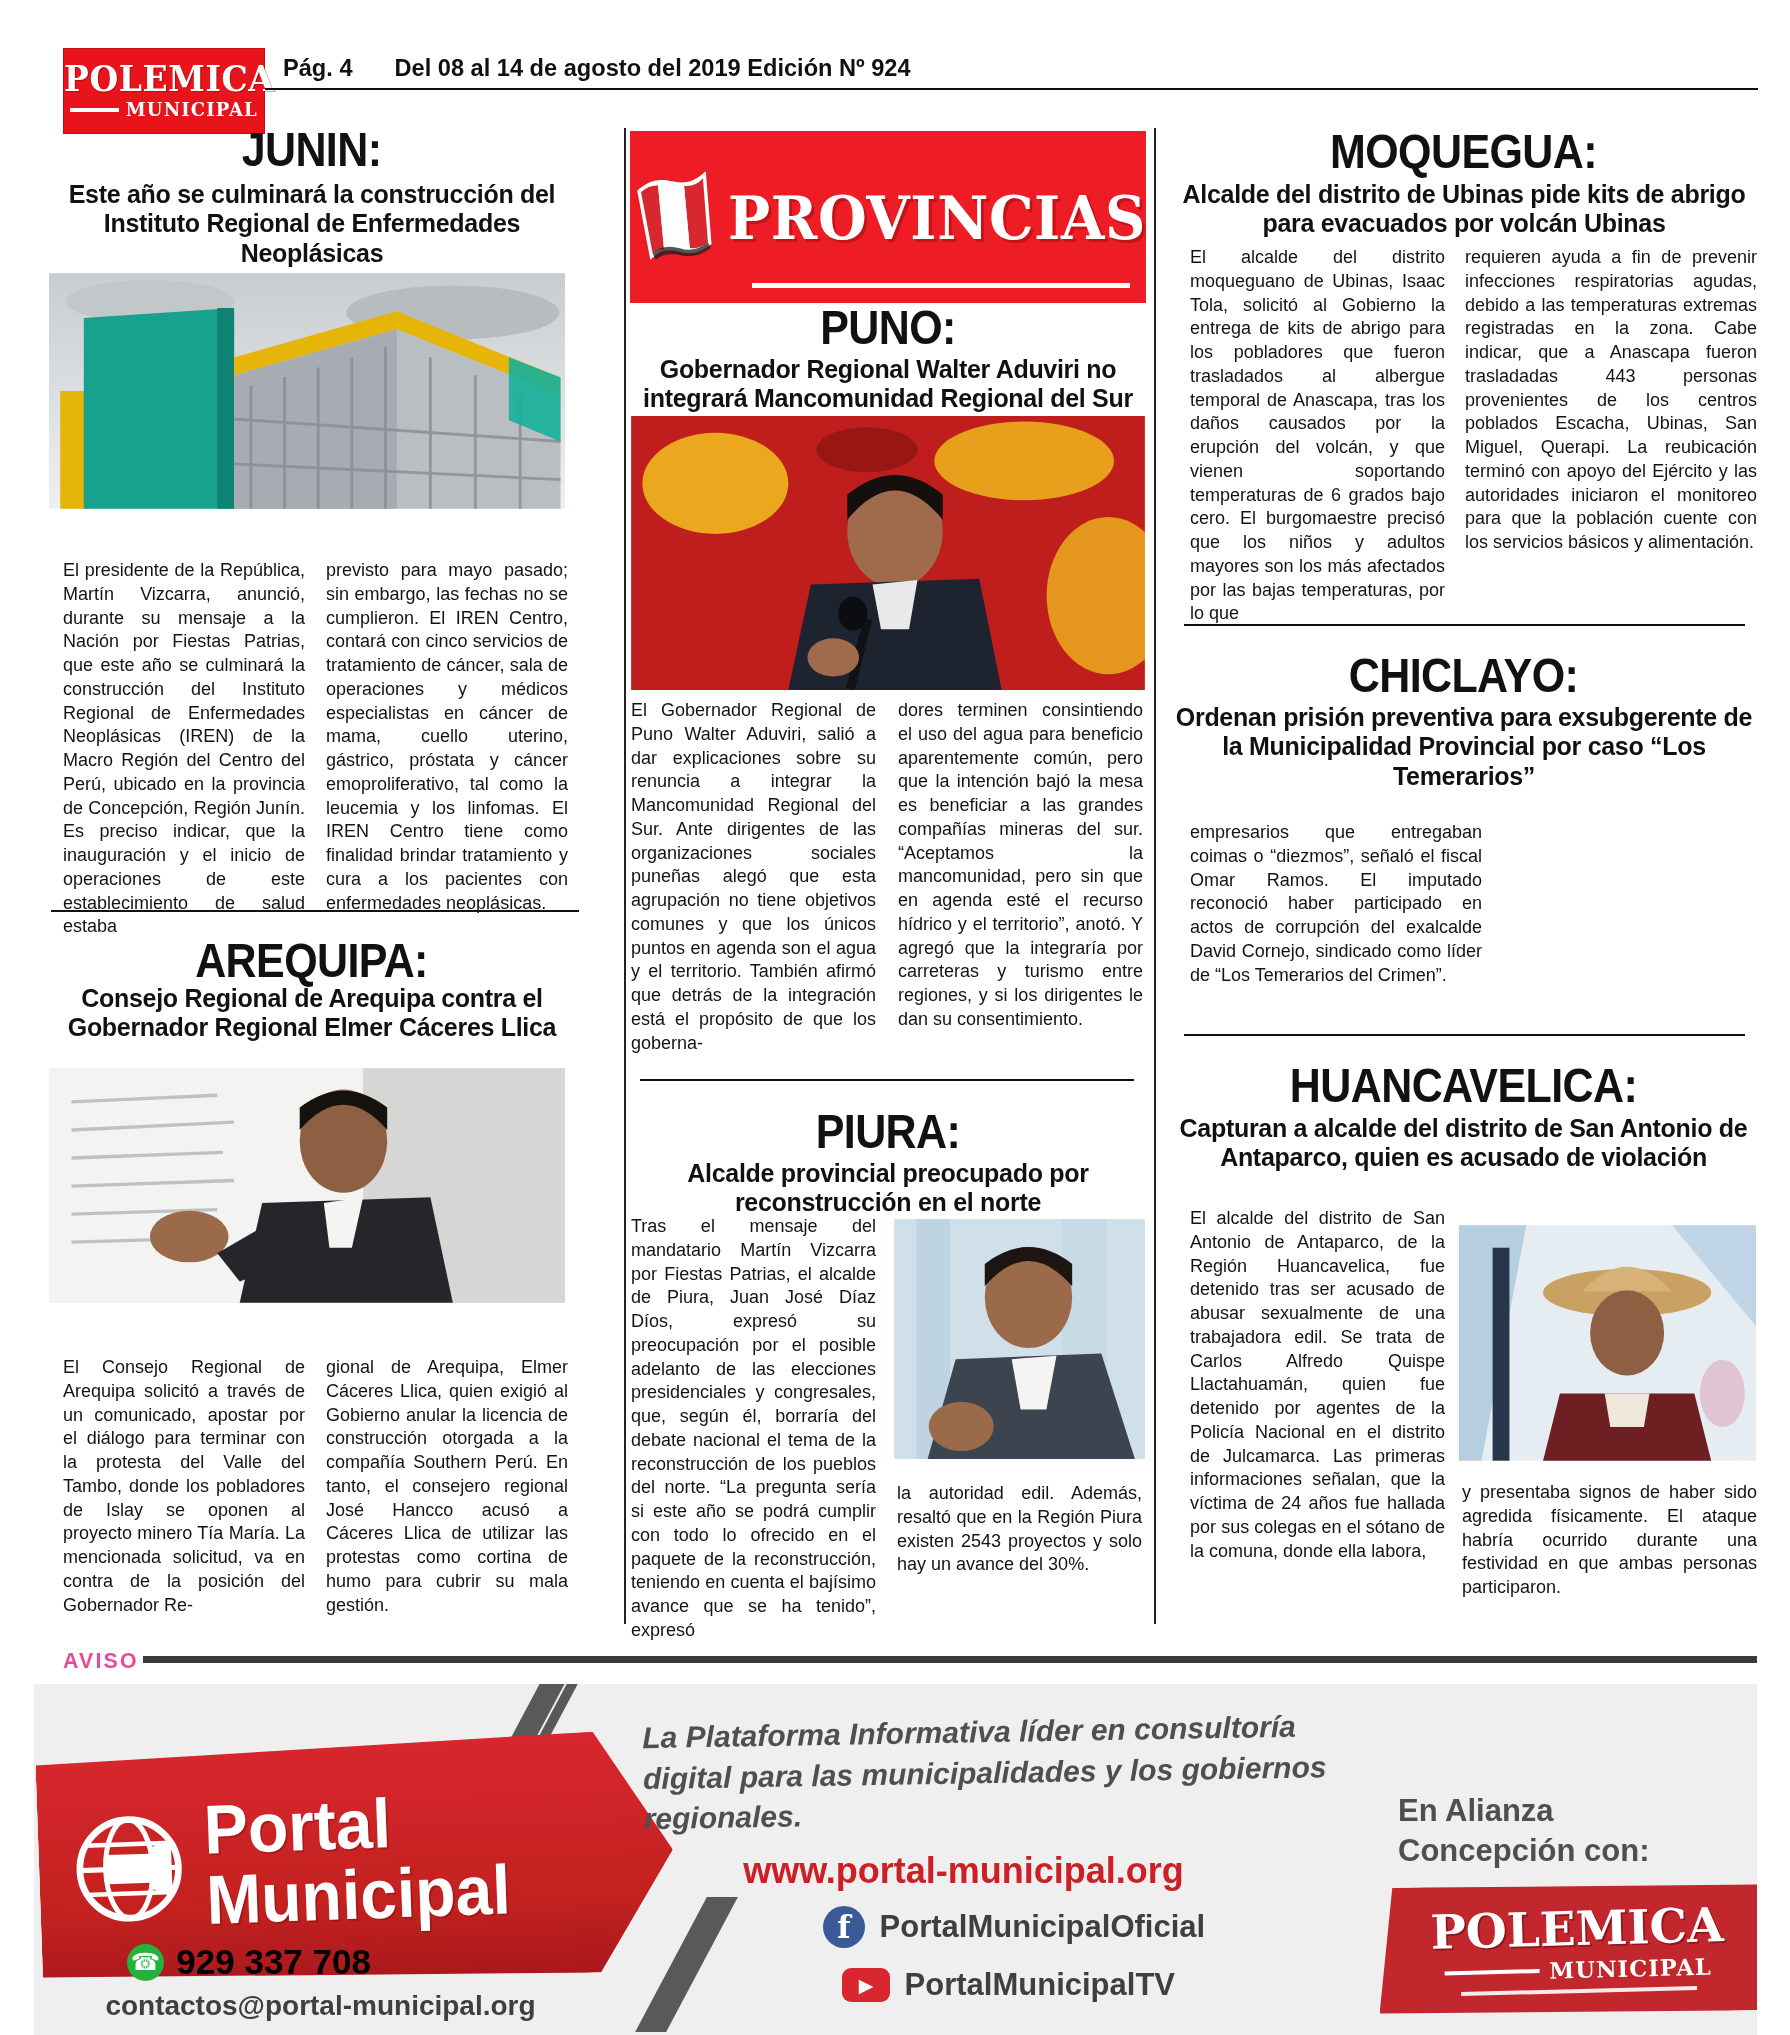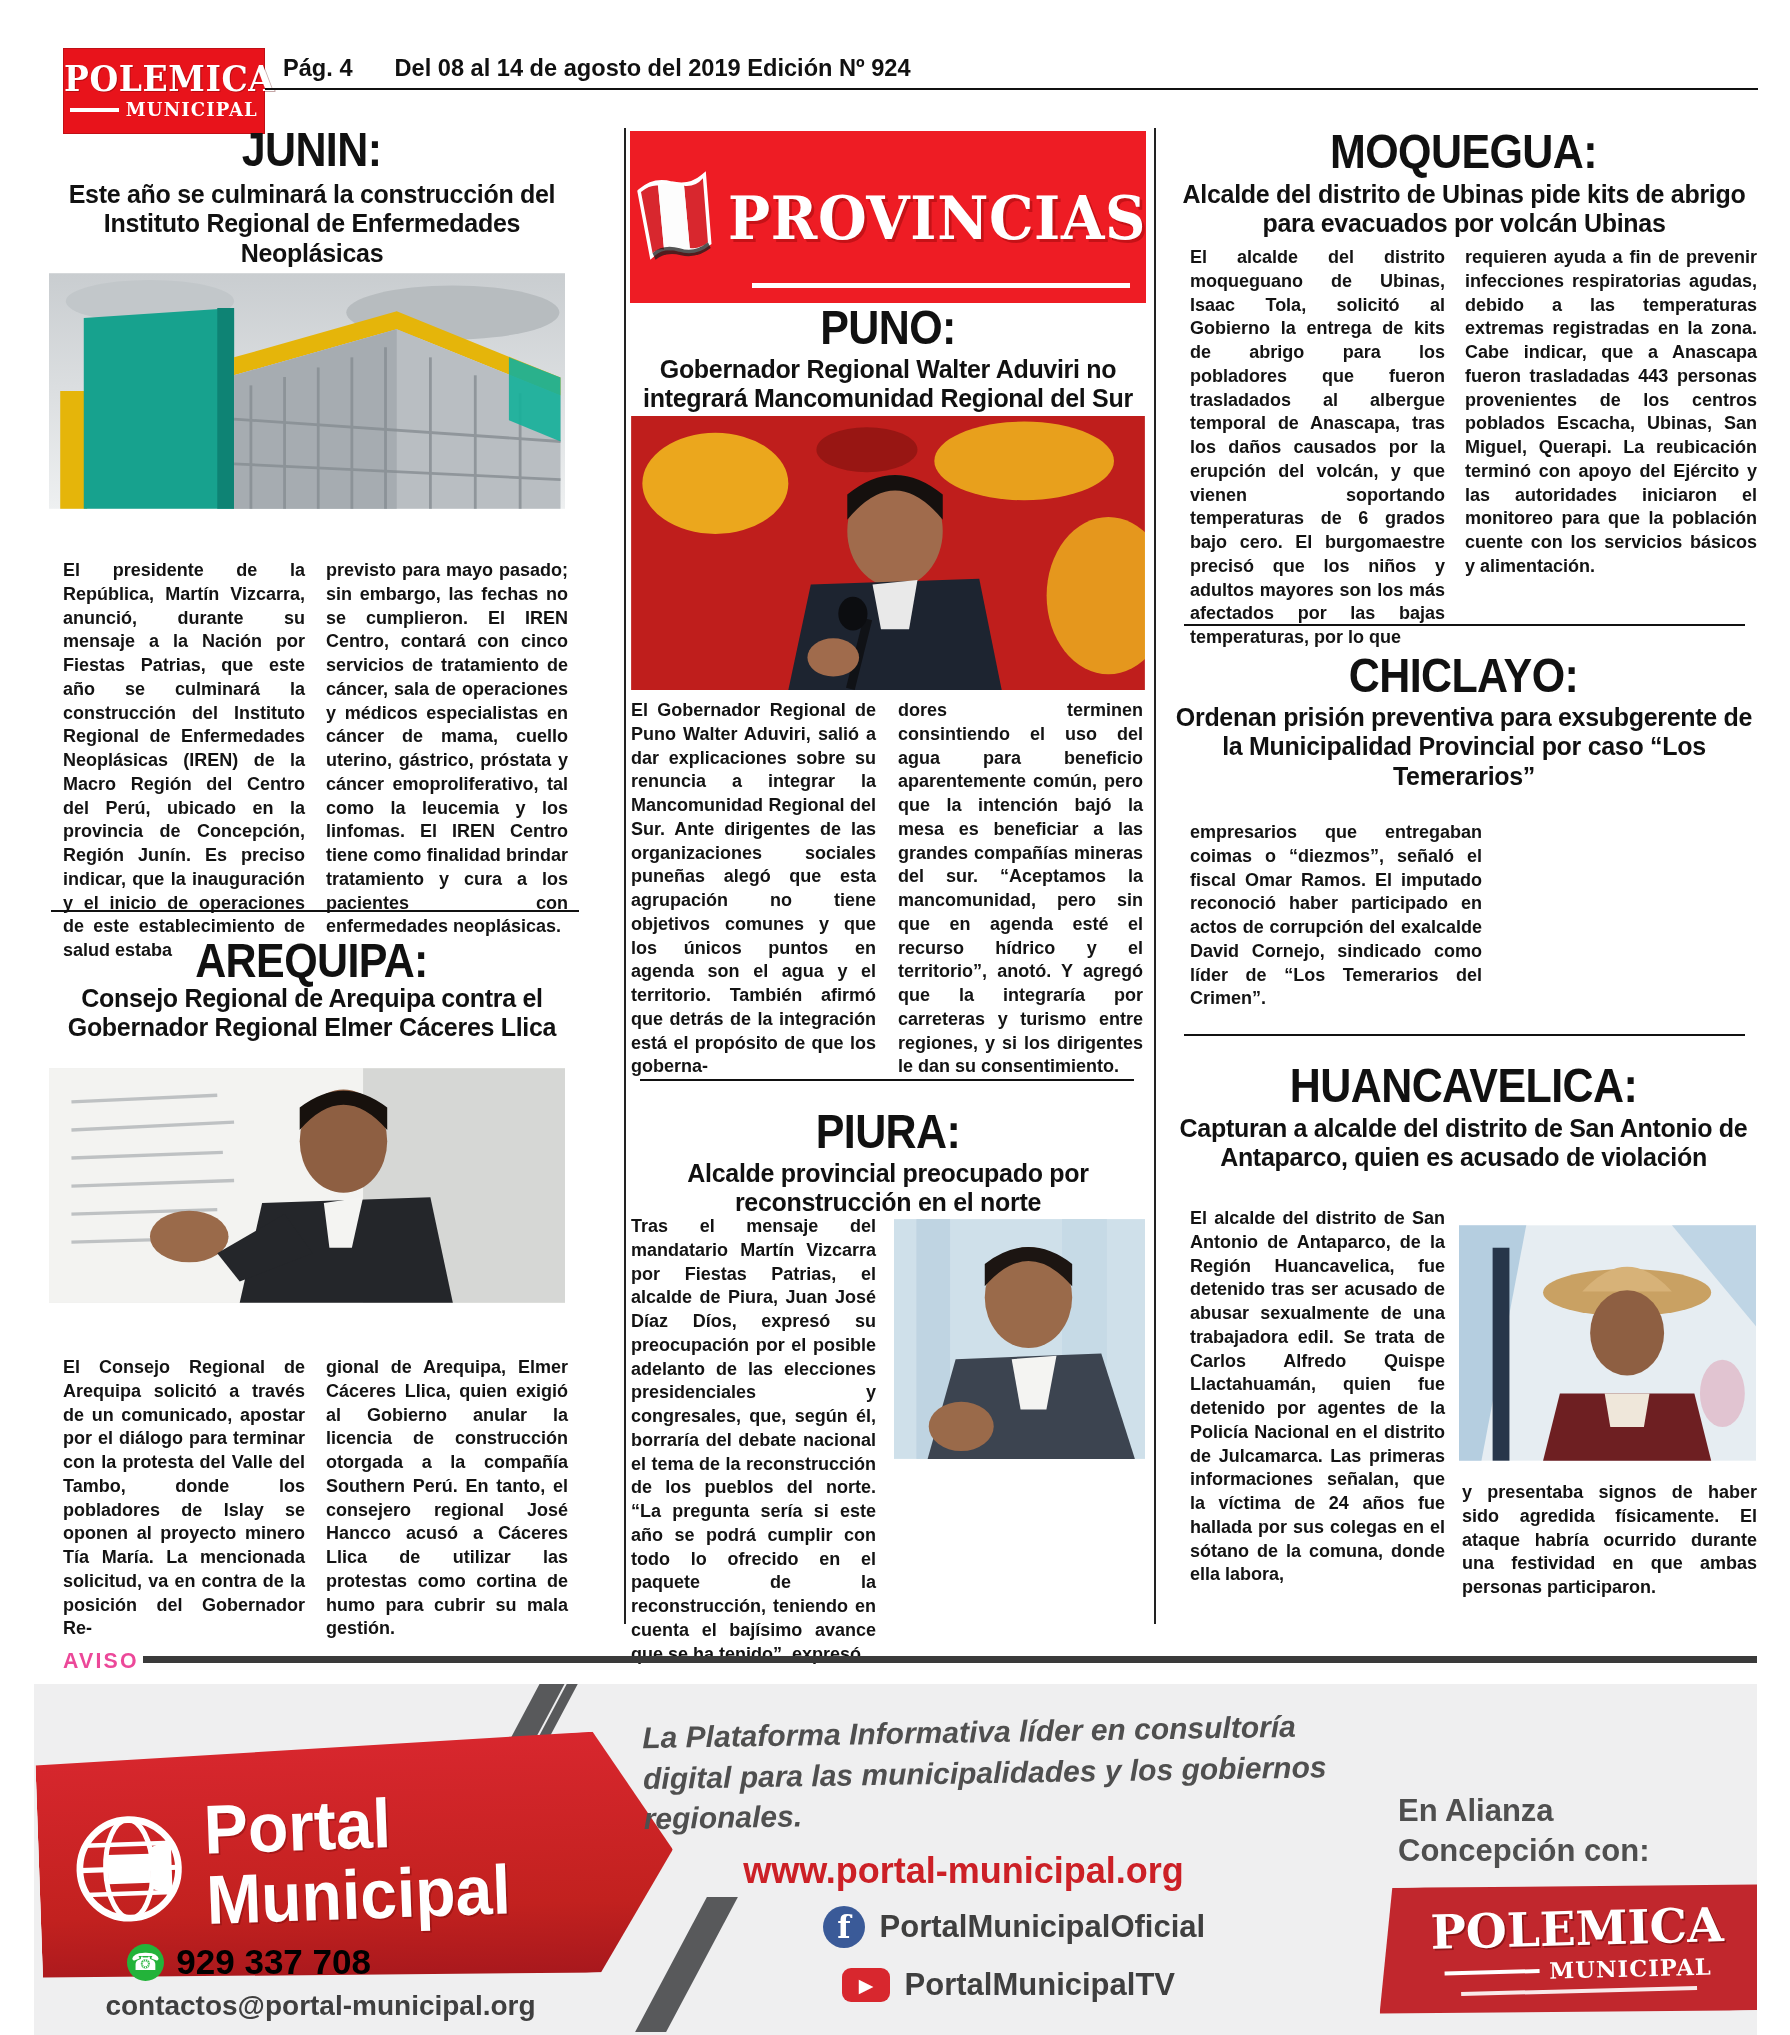--- a/index.html
+++ b/index.html
@@ -19,21 +19,21 @@
   .hrule{left:265px;top:88px;width:1493px;height:2.2px;background:#111;}
 
   
   .vdiv{width:1.7px;background:#222;top:128px;height:1496px;}
   .hdiv{height:1.7px;background:#111;}
 
   
   .art-title{font-weight:700;text-align:center;font-size:43px;line-height:1;transform:scaleY(1.12);letter-spacing:-0.6px;}
   .art-sub{font-weight:700;text-align:center;font-size:25px;line-height:1.17;letter-spacing:-0.3px;}
   .cols{display:flex;justify-content:space-between;}
-  .bcol{font-size:18px;line-height:1.32;text-align:justify;color:#131313;font-weight:bold;}
+  .bcol{font-size:18px;line-height:1.32;text-align:justify;color:#131313;}
   .w432{width:242px;} .w436{width:245px;} .w437{width:245px;} .w455{width:255px;} .w520{width:292px;} .w525{width:295px;}
   .photo{display:block;}
 
   
   .banner{left:630px;top:131px;width:516px;height:172px;background:#ee1c24;display:flex;align-items:center;}
   .banner-text{color:#fff;font-family:"DejaVu Serif",serif;font-weight:700;font-size:56px;letter-spacing:0.6px;
                transform:scaleY(1.08);margin-left:6.7px;text-shadow:2.8px 2.8px 0 rgba(120,0,0,.35);}
   .banner-rule{position:absolute;left:122px;right:15.7px;bottom:14.6px;height:5.6px;background:#fff;}
 
   
@@ -200,20 +200,21 @@
   <svg class="abs photo" style="left:894px;top:1219px;" width="251" height="240" viewBox="0 0 448 428">
     <rect width="448" height="428" fill="#cfe0ea"></rect>
     <rect x="40" y="0" width="60" height="428" fill="#bfd4e2"></rect>
     <rect x="300" y="0" width="80" height="428" fill="#c6dae6"></rect>
     <ellipse cx="240" cy="140" rx="78" ry="90" fill="#9a6a4a"></ellipse>
     <path d="M162,120 Q240,30 318,120 L318,80 Q240,20 162,80 Z" fill="#1c1512"></path>
     <polygon points="110,250 370,240 430,428 60,428" fill="#3c4450"></polygon>
     <polygon points="210,250 290,244 272,340 226,340" fill="#f4f4f2"></polygon>
     <ellipse cx="120" cy="370" rx="58" ry="44" fill="#9a6a4a"></ellipse>
   </svg>
+  <div class="abs bcol w437" style="left:897px;top:1482px;">la autoridad edil. Además, resaltó que en la Región Piura existen 2543 proyectos y solo hay un avance del 30%.</div>
 
   <div class="abs art-title" style="left:1170px;top:130px;width:587px;">MOQUEGUA:</div>
   <div class="abs art-sub" style="left:1165px;top:180px;width:598px;">Alcalde del distrito de Ubinas pide kits de abrigo para evacuados por volcán Ubinas</div>
   <div class="abs cols" style="left:1190px;top:246px;width:567px;">
     <div class="bcol w455">El alcalde del distrito moqueguano de Ubinas, Isaac Tola, solicitó al Gobierno la entrega de kits de abrigo para los pobladores que fueron trasladados al albergue temporal de Anascapa, tras los daños causados por la erupción del volcán, y que vienen soportando temperaturas de 6 grados bajo cero. El burgomaestre precisó que los niños y adultos mayores son los más afectados por las bajas temperaturas, por lo que</div>
     <div class="bcol w520">requieren ayuda a fin de prevenir infecciones respiratorias agudas, debido a las temperaturas extremas registradas en la zona. Cabe indicar, que a Anascapa fueron trasladadas 443 personas provenientes de los centros poblados Escacha, Ubinas, San Miguel, Querapi. La reubicación terminó con apoyo del Ejército y las autoridades iniciaron el monitoreo para que la población cuente con los servicios básicos y alimentación.</div>
   </div>
 
   <div class="abs hdiv" style="left:1184px;top:624px;width:561px;"></div>
 

